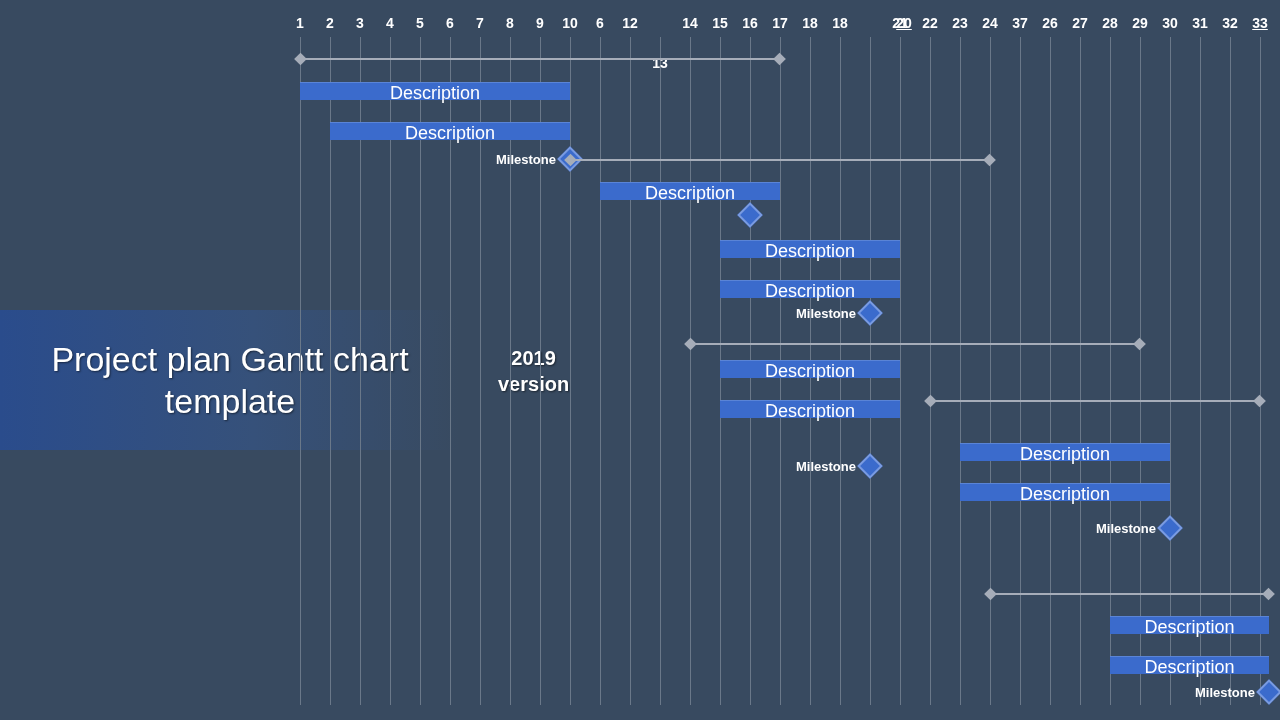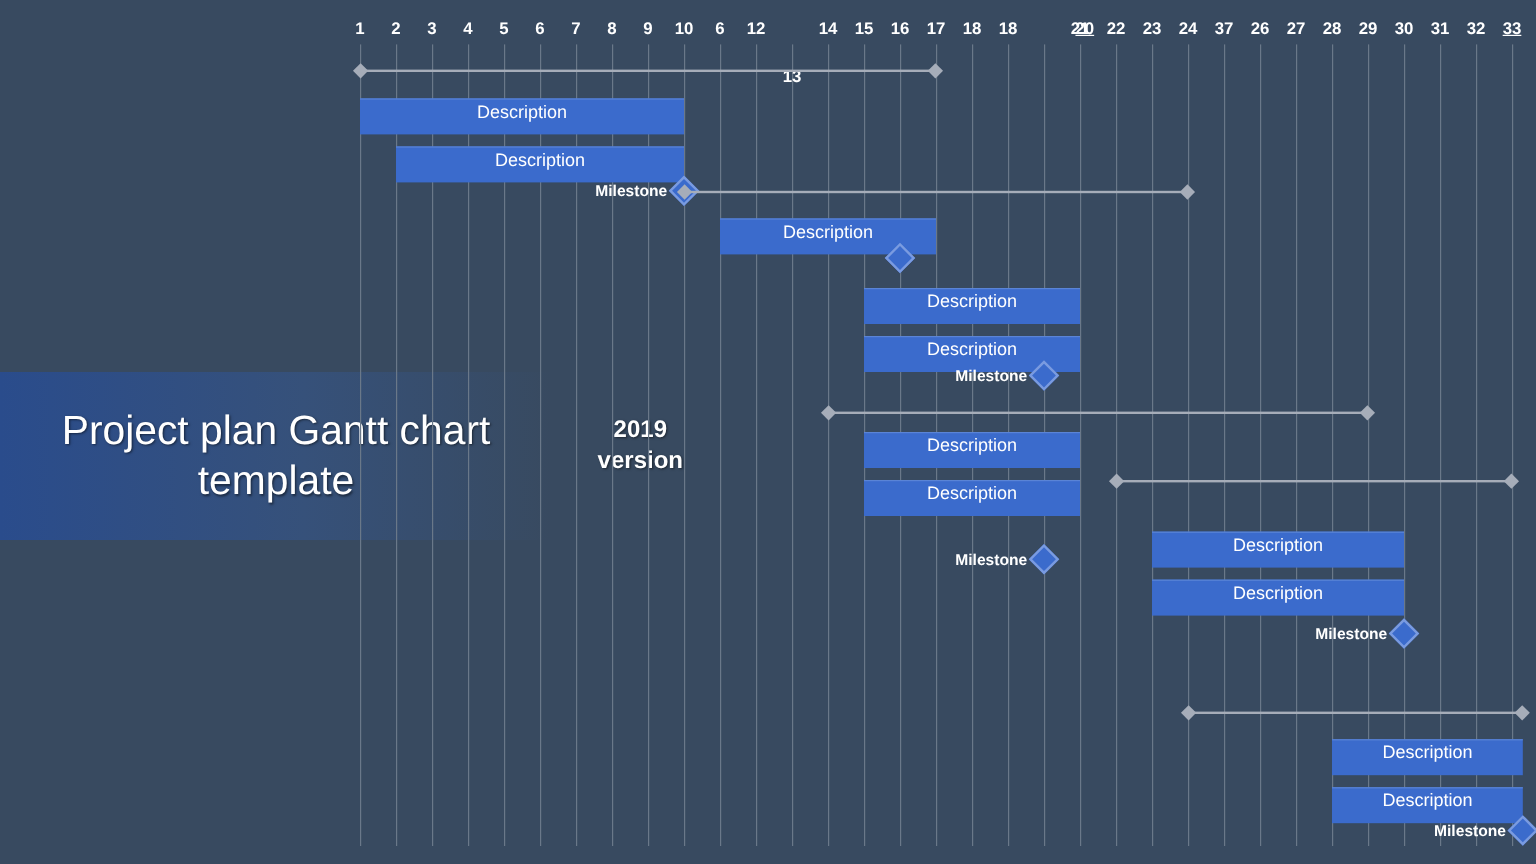--- a/index.html
+++ b/index.html
@@ -58,25 +58,25 @@
       top: 50%;
       width: 9px;
       height: 9px;
       background: #a6adb9;
       transform: translateY(-50%) rotate(45deg);
     }
     .hline::before { left: -4px; }
     .hline::after { right: -4px; }
     .bar {
       position: absolute;
-      height: 30px;
+      height: 18px;
       background: #3b6bcc;
       border-top: 1px solid #5a84d6;
       color: #fff;
-      font-size: 15px;
+      font-size: 18px;
       line-height: 21px;
       text-align: center;
     }
     .milestone-row {
       position: absolute;
       color: #fff;
       font-weight: bold;
       font-size: 13px;
       white-space: nowrap;
     }

